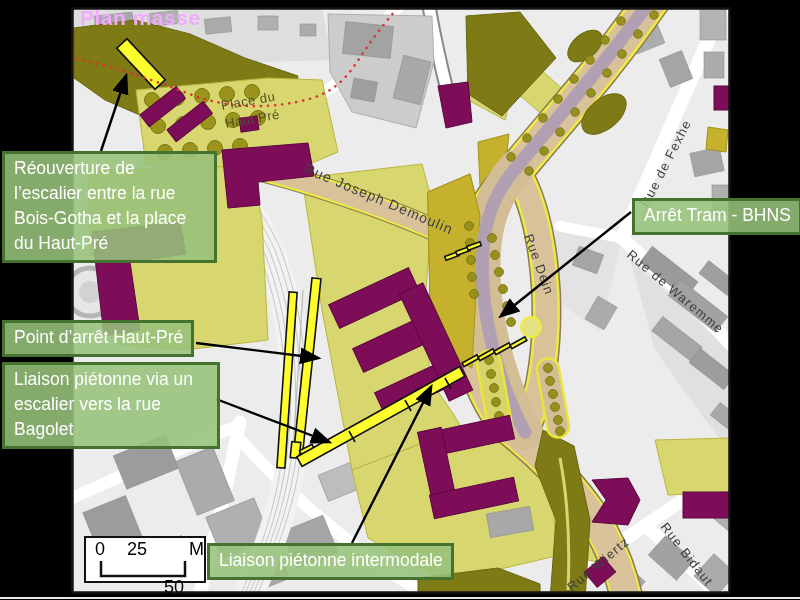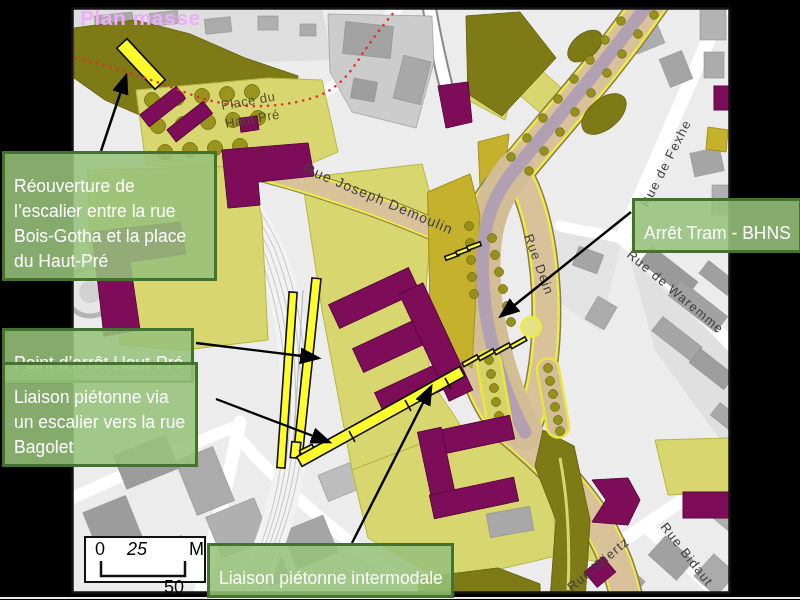--- a/index.html
+++ b/index.html
@@ -2,29 +2,29 @@
 <html><head>
 <meta charset="utf-8">
 <style>
   html,body{margin:0;padding:0;background:#000;}
   .page{position:relative;width:800px;height:600px;background:#000;overflow:hidden;
         font-family:"Liberation Sans",sans-serif;}
   .map-svg{position:absolute;left:0;top:0;}
   .page-title{position:absolute;left:80px;top:6px;font-size:21px;font-weight:bold;
         color:#f0abfc;letter-spacing:.5px;z-index:5;}
   .ann-label{position:absolute;background:rgba(150,194,123,.88);border:3px solid #44722f;
-        color:#fff;font-size:17.5px;line-height:25px;padding:20px 8px 4px 9px;
+        color:#fff;font-size:17.5px;line-height:25px;padding:2px 8px 4px 9px;
         box-sizing:border-box;z-index:6;}
   .nowrap{white-space:nowrap;}
   .scalebox{position:absolute;left:84px;top:536px;width:122px;height:47px;background:#fff;
         border:2px solid #111;box-sizing:border-box;z-index:6;}
   .scale-nums{position:absolute;left:0;top:1px;width:100%;display:flex;
         font-size:18px;color:#000;}
   .scale-nums span{display:inline-block;}
-  .n0{margin-left:9px;} .n25{margin-left:22px;font-style:italic;} .n50{margin-left:17px;margin-top:38px;} .nM{margin-left:5px;}
+  .n0{margin-left:9px;} .n25{margin-left:22px;} .n50{margin-left:17px;margin-top:38px;} .nM{margin-left:5px;}
   .bottom-hairline{position:absolute;left:0;top:597px;width:800px;height:2px;
         background:#e9e9e9;z-index:2;}
 </style>
 </head>
 <body>
 
 <div class="page">
 
   <svg class="map-svg" width="800" height="600" viewBox="0 0 800 600">
     <defs>
@@ -311,22 +311,22 @@
       <line x1="196" y1="343" x2="318" y2="358" marker-end="url(#ah)"></line>
       <line x1="216" y1="399" x2="329" y2="442" marker-end="url(#ah)"></line>
       <line x1="352" y1="543" x2="431" y2="387" marker-end="url(#ah)"></line>
     </g>
   </svg>
 
   <div class="page-title">Plan masse</div>
 
   <div class="ann-label" style="left:2px;top:151px;width:215px;">Réouverture de l’escalier entre la rue Bois-Gotha et la place du Haut-Pré</div>
   <div class="ann-label nowrap" style="left:632px;top:198px;">Arrêt Tram - BHNS</div>
-  <div class="ann-label nowrap" style="left:2px;top:328px;">Point d’arrêt Haut-Pré</div>
-  <div class="ann-label" style="left:2px;top:362px;width:196px;">Liaison piétonne via un escalier vers la rue Bagolet</div>
+  <div class="ann-label nowrap" style="left:2px;top:320px;">Point d’arrêt Haut-Pré</div>
+  <div class="ann-label" style="left:2px;top:362px;width:218px;">Liaison piétonne via un escalier vers la rue Bagolet</div>
   <div class="ann-label nowrap" style="left:207px;top:543px;">Liaison piétonne intermodale</div>
 
   <div class="scalebox">
     <div class="scale-nums">
       <span class="n0">0</span>
       <span class="n25">25</span>
       <span class="n50">50</span>
       <span class="nM">M</span>
     </div>
     <svg width="118" height="22" style="position:absolute;left:0;top:21px;">

